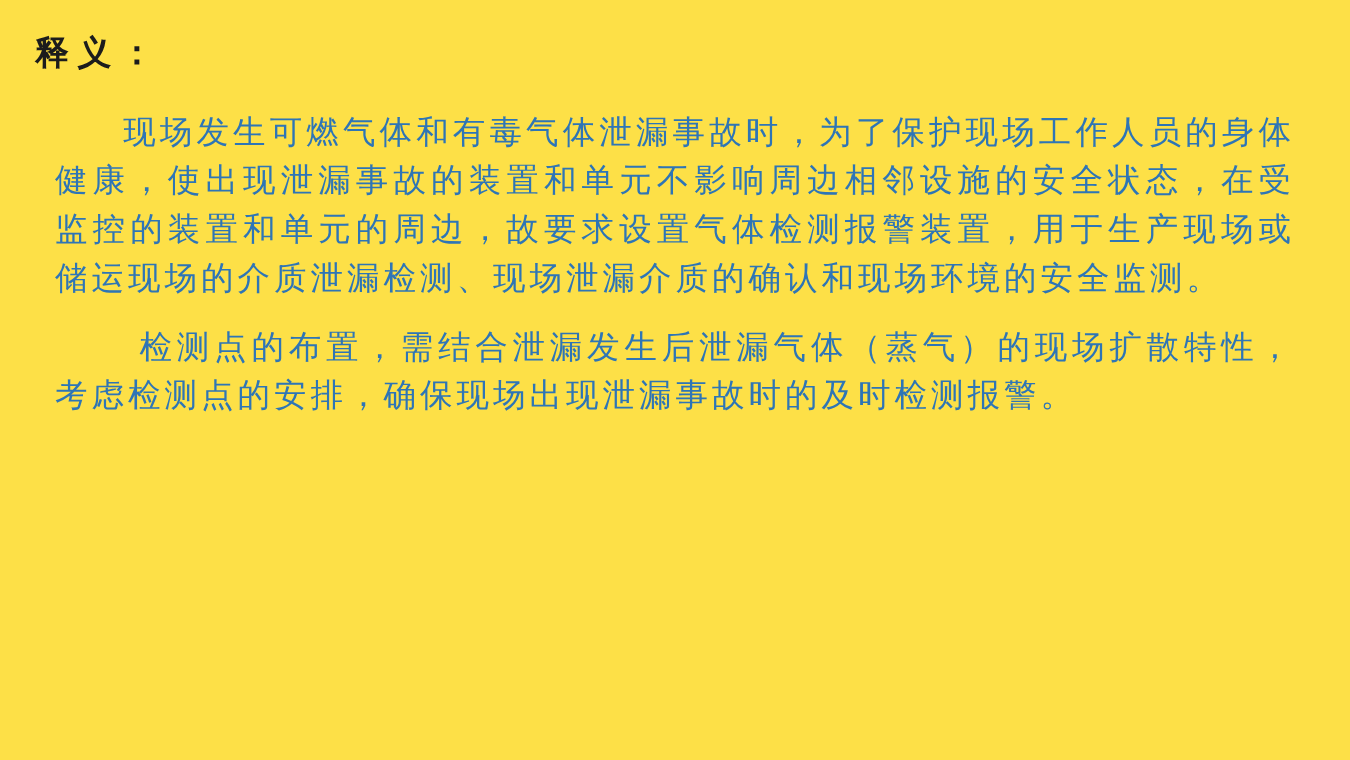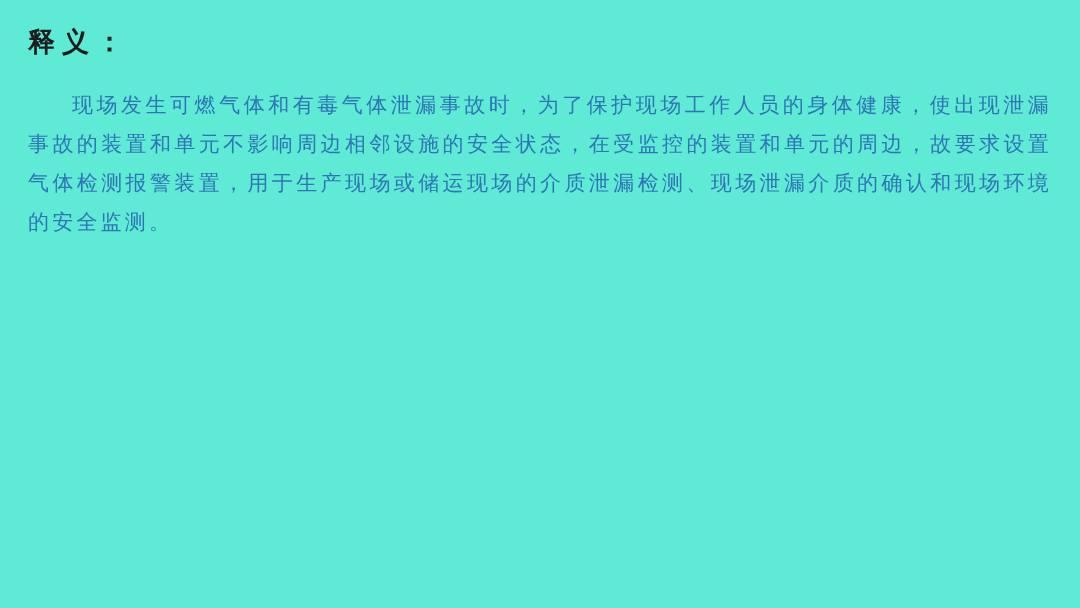--- a/index.html
+++ b/index.html
@@ -11,43 +11,44 @@
     width: 1080px;
     height: 608px;
     overflow: hidden;
     font-family: "Liberation Serif", "DejaVu Serif", serif;
   }
   .slide {
     box-sizing: border-box;
     width: 1080px;
     height: 608px;
     padding: 24px 28px 0 28px;
-    background: #5eead4;
+    background: #fde047;
   }
   .heading {
     margin: 0 0 26px 0;
     font-size: 27px;
     font-weight: bold;
     color: #1c1c1c;
     letter-spacing: 7px;
   }
   .body-text {
-    margin: 0;
+    margin: 16px;
     color: #2e75b6;
-    font-size: 21px;
+    font-size: 26px;
     line-height: 39px;
     letter-spacing: 3.2px;
     text-align: justify;
     text-justify: inter-ideograph;
   }
   .indent-2 { text-indent: 2.1em; }
   .indent-25 { text-indent: 2.6em; }
 </style>
 </head>
 <body>
 
 <div class="slide">
   <h1 class="heading">释义：</h1>
 
   <p class="body-text indent-2">现场发生可燃气体和有毒气体泄漏事故时，为了保护现场工作人员的身体健康，使出现泄漏事故的装置和单元不影响周边相邻设施的安全状态，在受监控的装置和单元的周边，故要求设置气体检测报警装置，用于生产现场或储运现场的介质泄漏检测、现场泄漏介质的确认和现场环境的安全监测。</p>
 
+  <p class="body-text indent-25">检测点的布置，需结合泄漏发生后泄漏气体（蒸气）的现场扩散特性，考虑检测点的安排，确保现场出现泄漏事故时的及时检测报警。</p>
 
 </div>
 
 </body></html>

